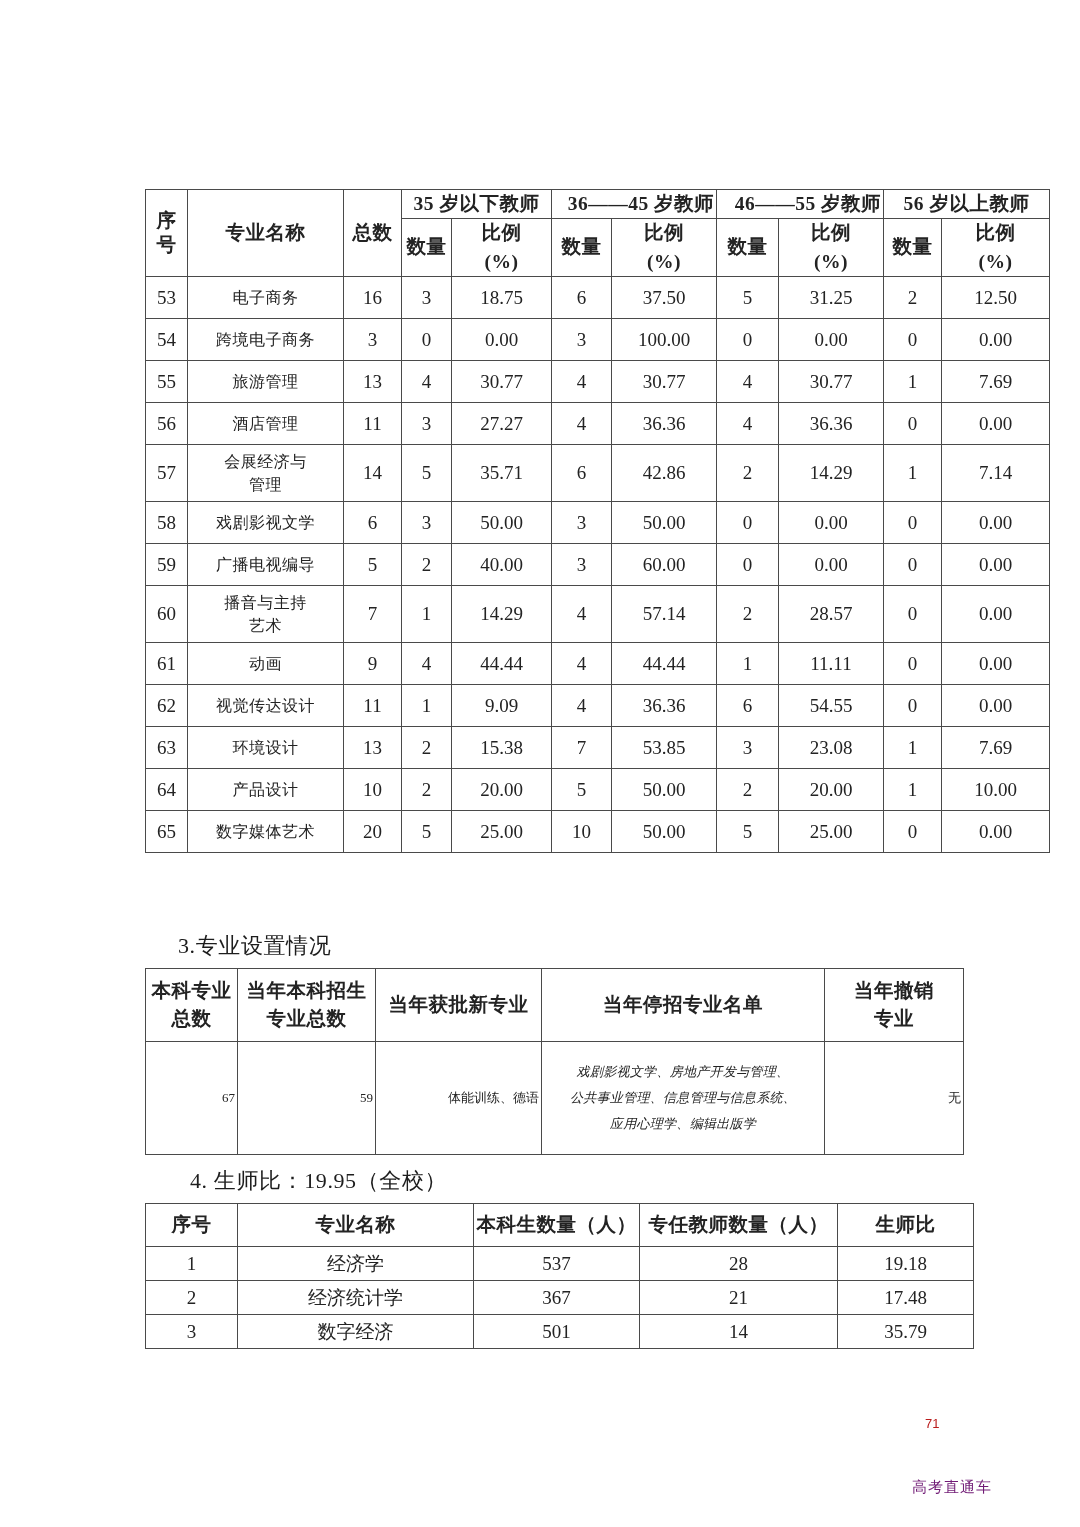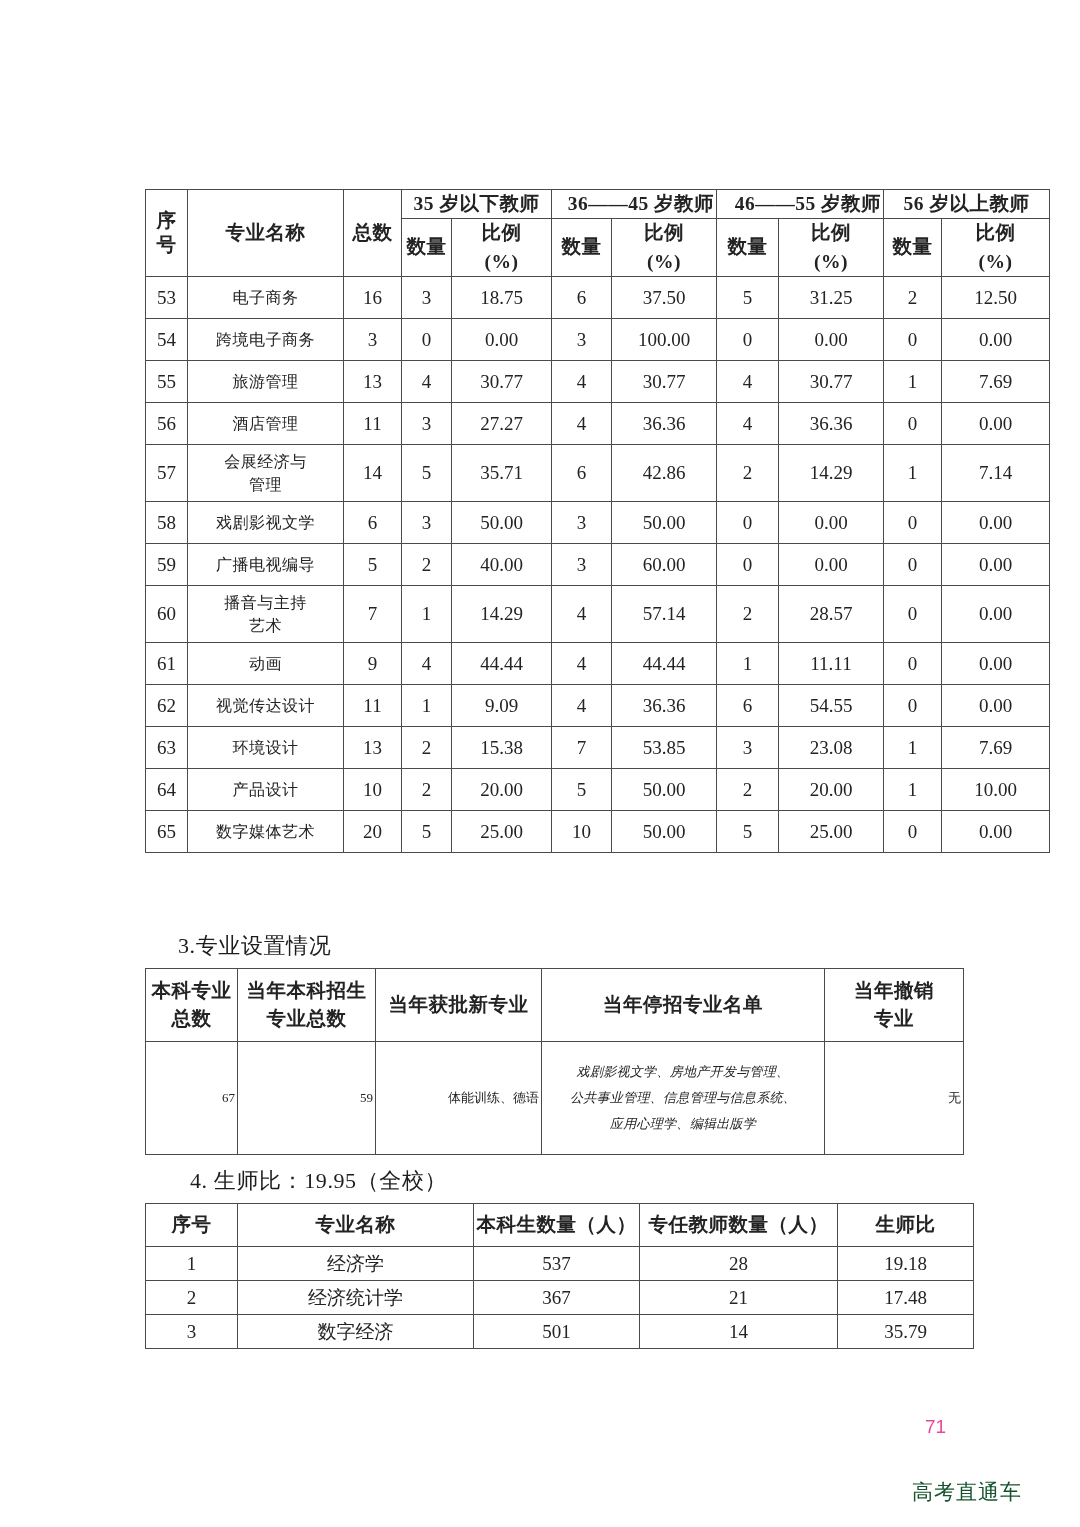--- a/index.html
+++ b/index.html
@@ -108,31 +108,31 @@
   }
   #t3 { width: 828px; }
   #t3 th { font-weight: bold; font-size: 19.5px; height: 42px; letter-spacing: .5px; }
   #t3 td { font-size: 19px; height: 33px; }
 
   
   #page-num {
     position: absolute;
     left: 925px;
     top: 1416px;
-    font-size: 19px;
+    font-size: 13px;
     font-family: "Liberation Sans", sans-serif;
-    color: #ec4899;
+    color: #b91c1c;
   }
   #watermark {
     position: absolute;
     left: 912px;
     top: 1478px;
-    font-size: 21px;
+    font-size: 15px;
     font-family: "Liberation Sans", sans-serif;
-    color: #14532d;
+    color: #701a75;
     letter-spacing: 1px;
     white-space: nowrap;
   }
 </style>
 </head>
 <body>
 
 <div class="page">
 
   <div id="t1-wrap">

